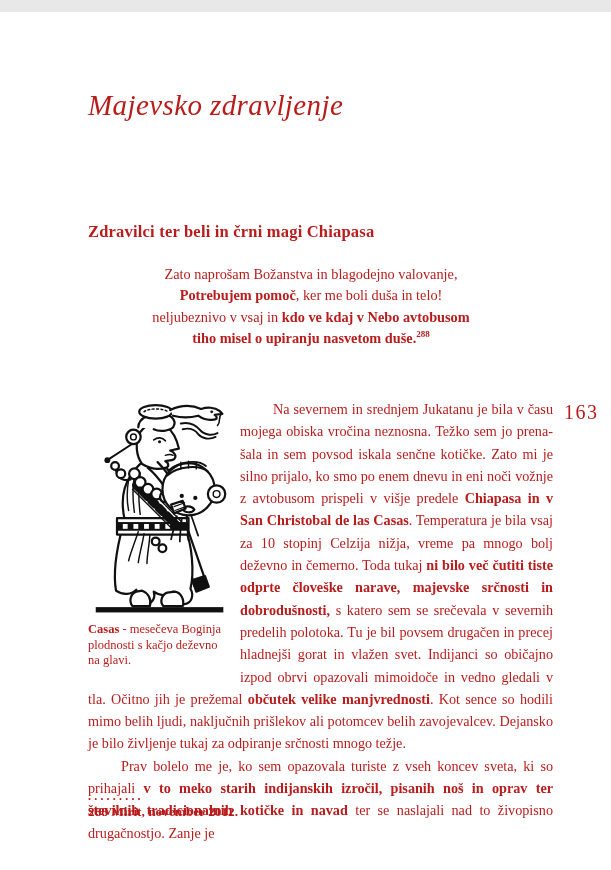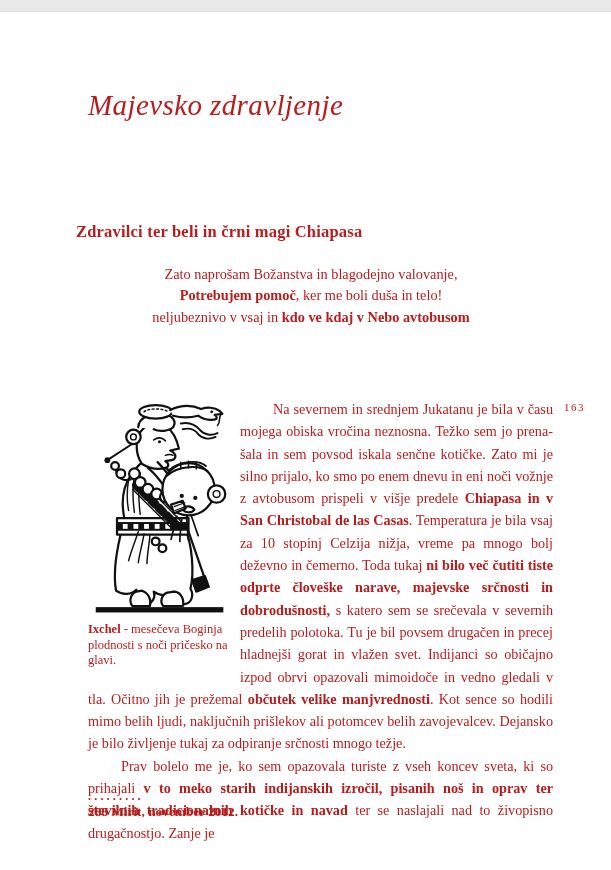--- a/index.html
+++ b/index.html
@@ -11,33 +11,33 @@
     color:#b91c1c;
     font-family:"Liberation Serif","DejaVu Serif",serif;
     overflow:hidden;
   }
   .title{
     position:absolute;left:88px;top:58px;
     font-size:29px;font-style:italic;font-weight:400;
     letter-spacing:0.4px;
   }
   .heading{
-    position:absolute;left:76px;top:196px;
+    position:absolute;left:88px;top:196px;
     font-size:16.5px;font-weight:700;letter-spacing:0.2px;
   }
   .epigraph{
     position:absolute;left:88px;top:252px;width:446px;
     text-align:center;
     font-size:14.3px;line-height:21.4px;
   }
   .epigraph b{font-weight:700;}
   sup{font-size:9px;vertical-align:super;line-height:0;}
   .pagenum{
     position:absolute;left:564px;top:389px;
-    font-size:11px;letter-spacing:1.5px;
+    font-size:20px;letter-spacing:1.5px;
   }
   .main{
     position:absolute;left:88px;top:386px;width:465px;
     font-size:14.2px;line-height:22.3px;
     text-align:justify;
     hyphens:manual;
   }
   .main p{margin:0;}
   .main p.indent{text-indent:33px;}
   figure.ixchel{
@@ -67,20 +67,21 @@
 <div class="page">
 
   <h1 class="title">Majevsko zdravljenje</h1>
 
   <h2 class="heading">Zdravilci ter beli in črni magi Chiapasa</h2>
 
   <div class="epigraph">
       <div><span>Zato naprošam Božanstva in blagodejno valovanje,</span></div>
       <div><b>Potrebujem pomoč</b><span>, ker me boli duša in telo!</span></div>
       <div><span>neljubeznivo v vsaj in </span><b>kdo ve kdaj v Nebo avtobusom</b></div>
+      <div><b>tiho misel o upiranju nasvetom duše.</b><sup><b>288</b></sup></div>
     </div>
 
   <div class="pagenum">163</div>
 
   <div class="main">
     <figure class="ixchel">
       <svg viewBox="0 0 150 225" width="145" height="218" xmlns="http://www.w3.org/2000/svg" aria-hidden="true">
         <g fill="none" stroke="#111" stroke-width="2.3" stroke-linecap="round" stroke-linejoin="round">
 
           <rect x="8" y="214" width="132" height="5.5" fill="#111" stroke="none"></rect>
@@ -165,21 +166,21 @@
           <path d="M97 112 C101 109 107 109 110 113 C108 117 100 117 97 112 Z" fill="#fff"></path>
 
           <path d="M86 108 l12 -4 l3 8 l-12 5 z" fill="#fff"></path>
           <path d="M89 110 l11 -4 M90 114 l11 -4" stroke-width="1.2"></path>
           <path d="M92 120 C90 130 87 138 86 144" stroke-width="1.8"></path>
           <path d="M97 122 C96 132 95 140 95 146" stroke-width="1.8"></path>
           <path d="M102 122 C103 132 103 139 104 145" stroke-width="1.8"></path>
           <path d="M107 120 C110 128 112 135 114 140" stroke-width="1.8"></path>
         </g>
       </svg>
-      <figcaption><b>Ixchel</b><span> - mesečeva Boginja plodnosti s noči pričesko na glavi.</span></figcaption>
+      <figcaption><b>Casas</b><span> - mesečeva Boginja plodnosti s kačjo deževno na glavi.</span></figcaption>
     </figure>
     <div>
         <p class="indent"><span>Na severnem in srednjem Jukatanu je bila v času mojega obiska vročina neznosna. Težko sem jo prena­šala in sem povsod iskala senčne kotičke. Zato mi je silno prijalo, ko smo po enem dnevu in eni noči vožnje z avtobusom prispeli v višje predele </span><b>Chiapasa in v San Christobal de las Casas</b><span>. Temperatura je bila vsaj za 10 stopinj Celzija nižja, vreme pa mnogo bolj deževno in čemerno. Toda tukaj </span><b>ni bilo več čutiti tiste odprte človeške narave, majevske srčnosti in dobrodušno­sti,</b><span> s katero sem se srečevala v severnih predelih po­lotoka. Tu je bil povsem drugačen in precej hladnejši gorat in vlažen svet. Indijanci so običajno izpod obrvi opazovali mimoidoče in vedno gledali v tla. Očitno jih je prežemal </span><b>občutek velike manjvrednosti</b><span>. Kot sence so hodili mimo belih ljudi, naključnih prišlekov ali potomcev belih zavojevalcev. Dejansko je bilo življenje tukaj za odpiranje srčnosti mnogo težje.</span></p>
         <p class="indent"><span>Prav bolelo me je, ko sem opazovala turiste z vseh koncev sveta, ki so prihajali </span><b>v to meko starih indijanskih izročil, pisanih noš in oprav ter številnih tradici­onalnih kotičke in navad</b><span> ter se naslajali nad to živopisno drugačnostjo. Zanje je</span></p>
       </div>
   </div>
 
   <div class="footnote">
     <div class="dots">.........</div>
     <div class="fntext">288 Mirit, november 2012.</div>

